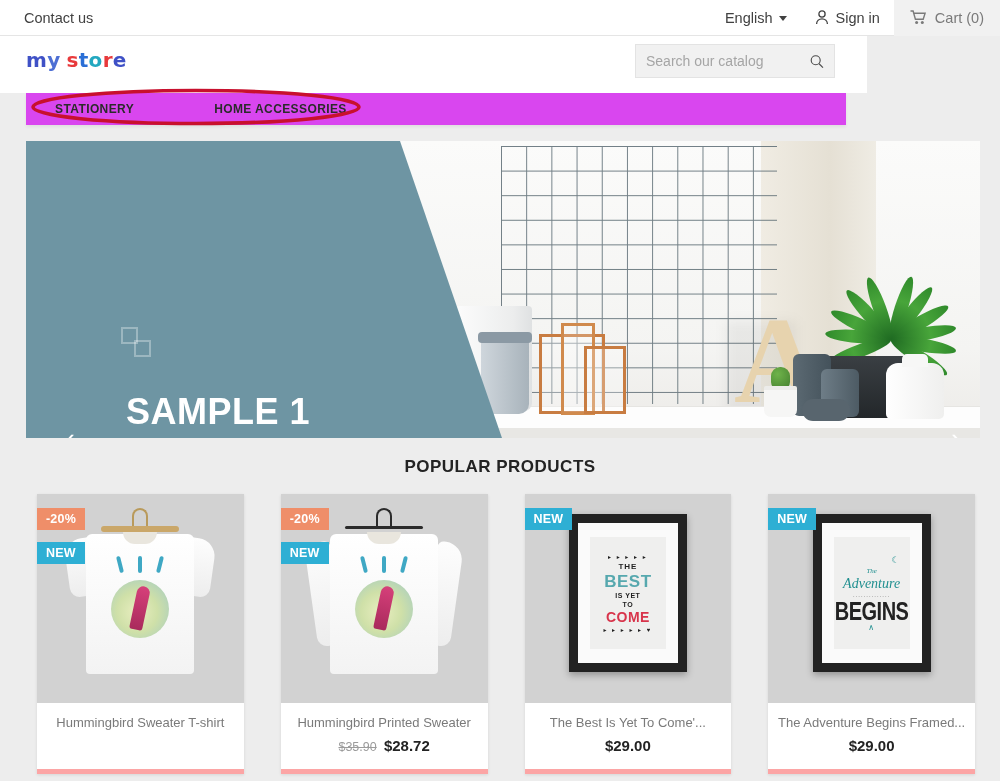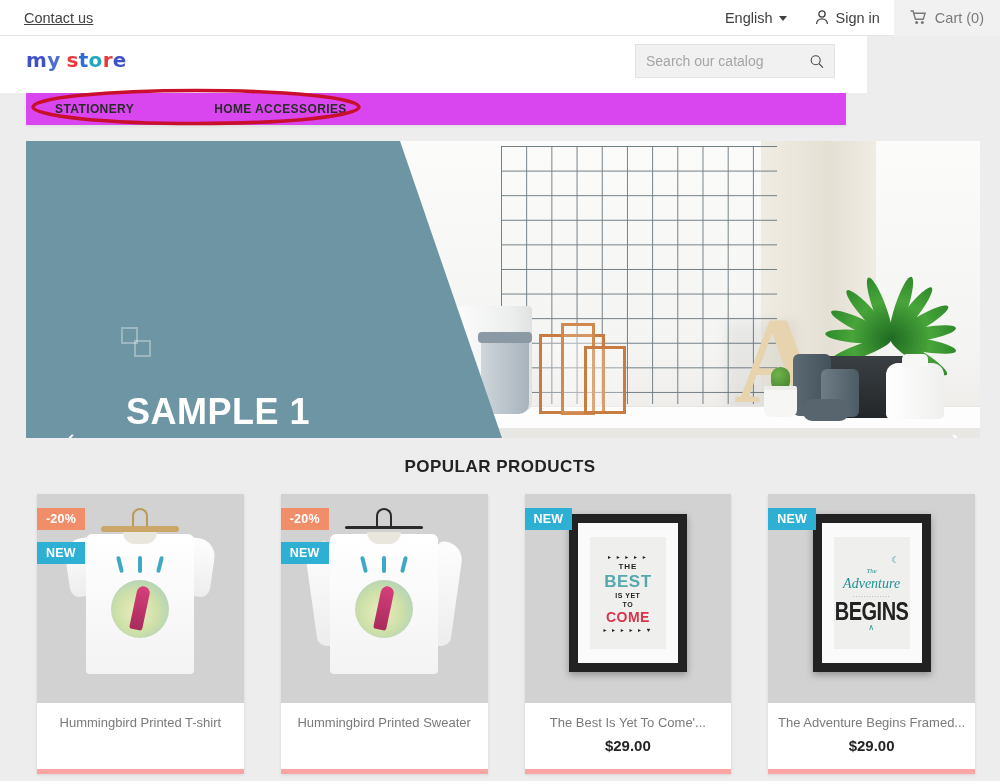--- a/index.html
+++ b/index.html
@@ -11,21 +11,21 @@
     overflow:hidden;
   }
 
   
   .topbar{
     position:absolute; left:0; top:0; width:1000px; height:36px;
     background:#ffffff; border-bottom:1px solid #e5e5e5;
     display:flex; align-items:center;
   }
   .contact-link{
-    margin-left:24px; font-size:14.5px; color:#414141; cursor:pointer;text-decoration:underline;
+    margin-left:24px; font-size:14.5px; color:#414141; cursor:pointer;
   }
   .topbar-right{
     margin-left:auto; display:flex; align-items:stretch; height:36px;
   }
   .lang{
     display:flex; align-items:center; gap:6px; font-size:14.5px;
     color:#414141; padding:0 14px; cursor:pointer;
   }
   .caret-down{
     width:0;height:0;border-left:4px solid transparent;border-right:4px solid transparent;
@@ -358,21 +358,21 @@
         <span class="tee-body"></span>
         <span class="tee-collar"></span>
         <span class="tee-print"></span>
         <span class="bird"></span>
         <span class="feather f1"></span>
         <span class="feather f2"></span>
         <span class="feather f3"></span>
       </div>
     </div>
     <div class="card-body">
-      <div class="p-name">Hummingbird Printed T-shirt</div>
+      <div class="p-name">Hummingbird Sweater T-shirt</div>
     </div>
   </div>
 
   <div class="card">
     <div class="badge discount">-20%</div>
     <div class="badge new">NEW</div>
     <div class="card-img">
       <div class="tshirt">
         <span class="hanger-hook dark"></span>
         <span class="hanger-bar dark"></span>
@@ -382,20 +382,24 @@
         <span class="tee-collar"></span>
         <span class="tee-print"></span>
         <span class="bird"></span>
         <span class="feather f1"></span>
         <span class="feather f2"></span>
         <span class="feather f3"></span>
       </div>
     </div>
     <div class="card-body">
       <div class="p-name">Hummingbird Printed Sweater</div>
+      <div class="p-prices">
+        <span class="p-old">$35.90</span>
+        <span class="p-new">$28.72</span>
+      </div>
     </div>
   </div>
 
   <div class="card">
     <div class="badge new only">NEW</div>
     <div class="card-img">
       <div class="frame">
         <div class="mat">
           <div class="poster">
             <div class="pt-arrows">▸ ▸ ▸ ▸ ▸</div>

